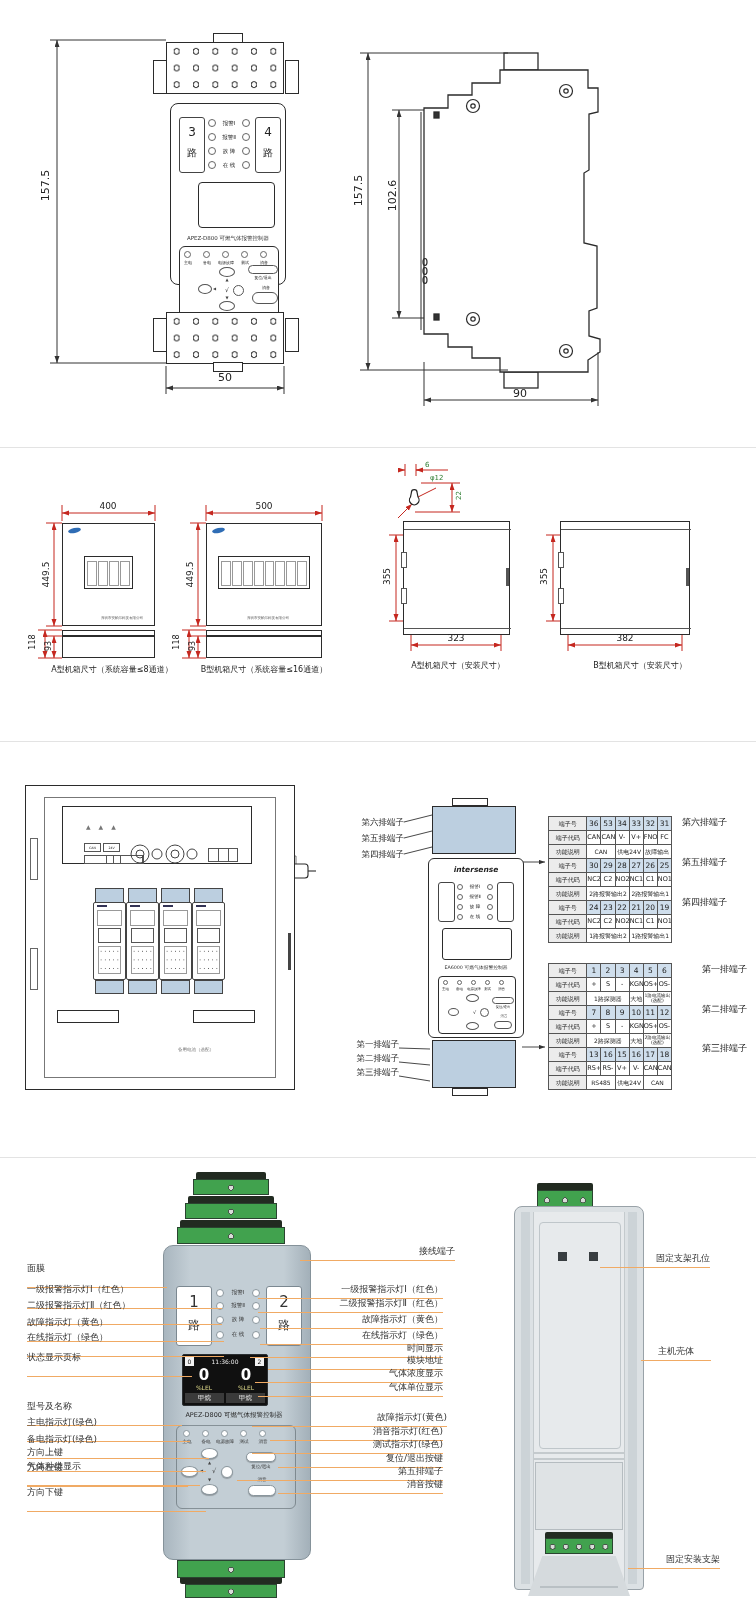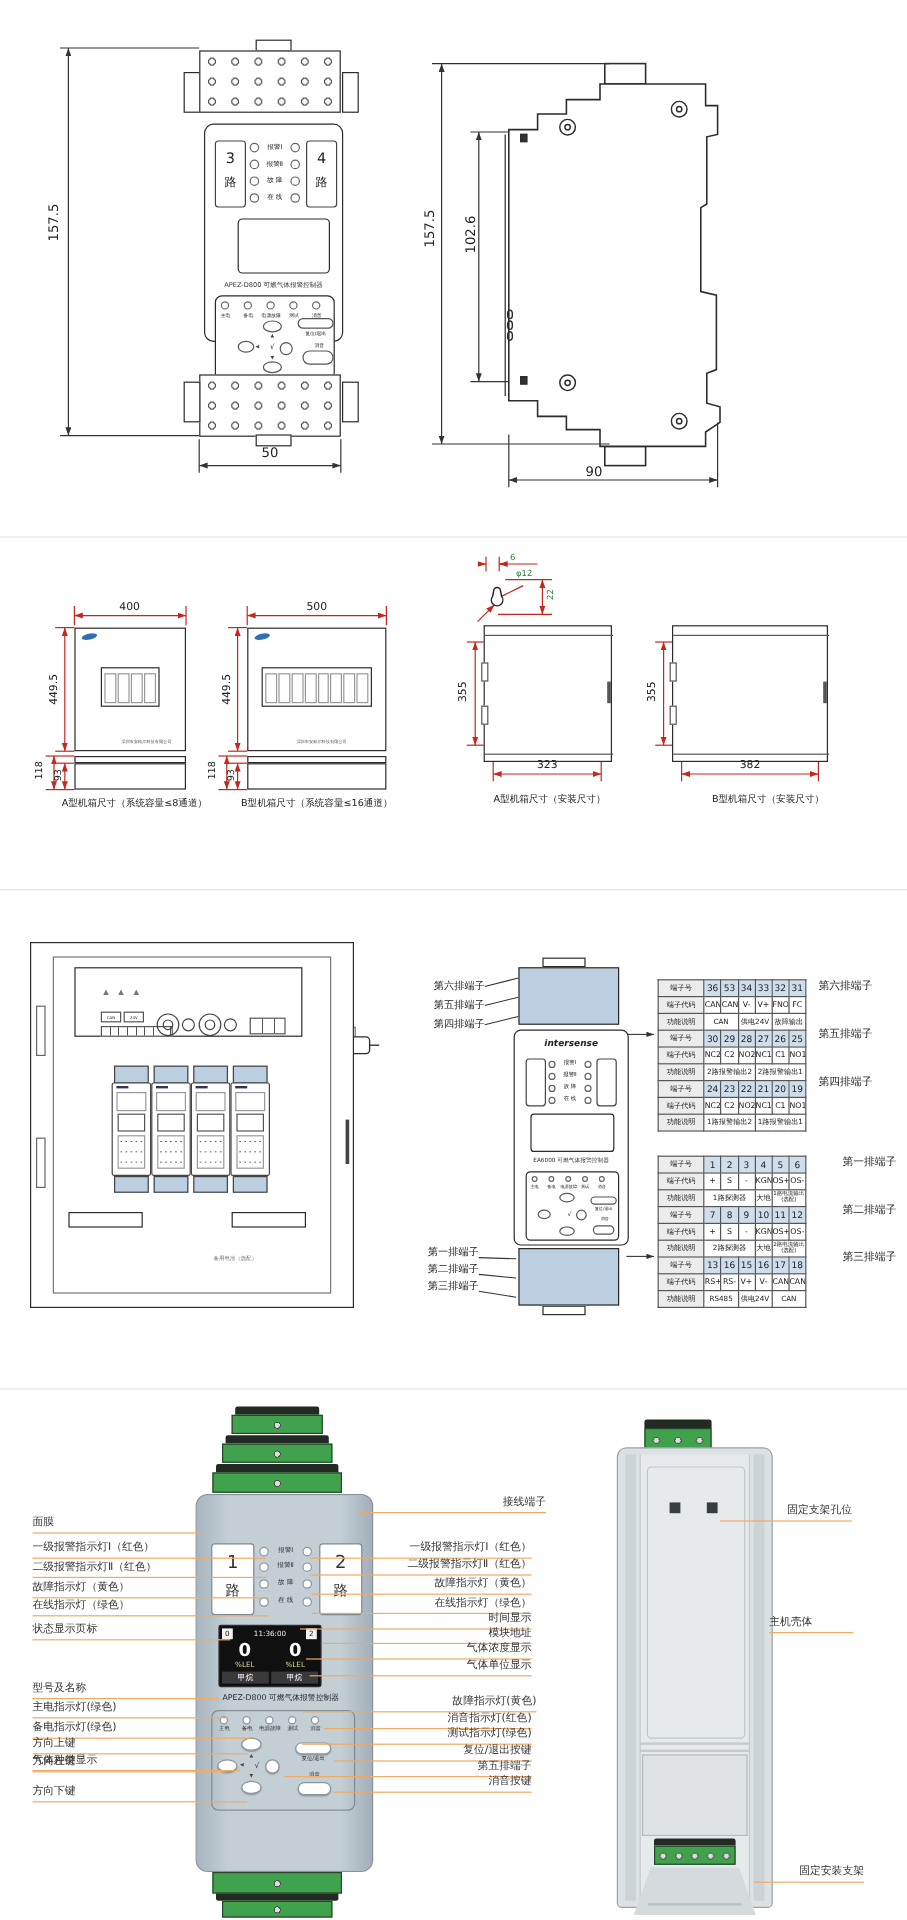--- a/index.html
+++ b/index.html
@@ -10,21 +10,21 @@
 .sep{position:absolute;left:0;width:756px;height:1px;background:#e3e3e3}
 .bx{position:absolute;border:1.2px solid #2b2b2b;background:#fff;box-sizing:border-box}
 .sc{background-image:radial-gradient(circle 4.5px at 50% 50%,#fbfbfb 50%,#3a3a3a 55% 72%,transparent 74%)}
 .sc63{background-size:calc(100%/6) calc(100%/3)}
 .bsc{background:#bccfe0}
 .gsc{position:absolute;background:#41a24e;border:1px solid #2a4430;box-sizing:border-box;background-image:radial-gradient(circle 4px at 50% 55%,#d8ddd8 52%,#49544b 56% 74%,transparent 76%)}
 .gcap{position:absolute;background:#222b21;border-radius:2px 2px 0 0}
 .led{position:absolute;border-radius:50%;border:1px solid #666;background:#fff;box-sizing:border-box}
 .pill{position:absolute;border:1px solid #555;border-radius:8px;background:#fff;box-sizing:border-box}
 .ell{position:absolute;border:1px solid #555;border-radius:50%;background:#fff;box-sizing:border-box}
-.co{position:absolute;left:27px;border-bottom:1.5px solid #f0aa64;font-size:9px;color:#333;padding-bottom:2px;white-space:nowrap}
+.co{position:absolute;left:27px;border-bottom:1.5px solid #f0aa64;font-size:9px;color:#333;padding-bottom:12px;white-space:nowrap}
 .cor{position:absolute;border-bottom:1.5px solid #f0aa64;font-size:9px;color:#333;padding-bottom:2px;white-space:nowrap;text-align:right}
 .tbl{position:absolute;border-collapse:collapse;table-layout:fixed;background:#fff}
 .tbl td{border:1px solid #555;text-align:center;padding:0;height:13px;font-size:6.5px;line-height:1;overflow:hidden}
 .tbl .lb{background:#ececec;font-size:6px}
 .tbl .n{background:#cfdeec;font-size:7.5px}
 .tbl .f{font-size:6px}
 .tbl .fs{font-size:4.6px;line-height:1.05;white-space:normal}
 .chbox{position:absolute;border:1.2px solid #444;border-radius:3px;background:#fff;text-align:center}
 .dimtxt{color:#222}
 .grn{color:#2e7d32}
@@ -306,21 +306,21 @@
 <div class="t" style="left:256px;top:286px;width:20px;text-align:center;font-size:4px">消音</div>
 <div class="pill" style="left:252px;top:292px;width:26px;height:12px"></div>
 
 <div class="bx sc sc63" style="left:166px;top:312px;width:118px;height:52px"></div>
 <div class="bx" style="left:153px;top:318px;width:14px;height:34px"></div>
 <div class="bx" style="left:285px;top:318px;width:14px;height:34px"></div>
 <div class="bx" style="left:213px;top:362px;width:30px;height:10px"></div>
 
 <div class="t rot dimtxt" style="left:328px;top:185px;width:60px;text-align:center;font-size:11px">157.5</div>
 <div class="t rot dimtxt" style="left:362px;top:190px;width:60px;text-align:center;font-size:11px">102.6</div>
-<div class="t dimtxt" style="left:488px;top:388px;width:40px;text-align:left;font-size:11px">90</div>
+<div class="t dimtxt" style="left:500px;top:388px;width:40px;text-align:center;font-size:11px">90</div>
 
 <div class="t dimtxt" style="left:88px;top:502px;width:40px;text-align:center;font-size:9px">400</div>
 <div class="t rot dimtxt" style="left:24px;top:570px;width:44px;text-align:center;font-size:9px">449.5</div>
 <div class="bx" style="left:62px;top:523px;width:93px;height:103px"></div>
 <div class="a" style="left:68px;top:528px;width:13px;height:5px;background:#2f6db5;border-radius:50%;transform:rotate(-12deg)"></div>
 <div class="bx" style="left:84px;top:556px;width:49px;height:33px;border-width:1px;display:grid;grid-template-columns:repeat(4,1fr);gap:1px;padding:4px 2px 2px 2px">
   <div style="border:0.5px solid #999"></div>
       <div style="border:0.5px solid #999"></div>
       <div style="border:0.5px solid #999"></div>
       <div style="border:0.5px solid #999"></div>
@@ -767,16 +767,16 @@
 <div class="a" style="left:589px;top:1252px;width:9px;height:9px;background:#383d40"></div>
 <div class="a" style="left:533px;top:1452px;width:92px;height:2px;background:#c4cacd"></div>
 <div class="a" style="left:533px;top:1458px;width:92px;height:2px;background:#c4cacd"></div>
 <div class="a" style="left:535px;top:1462px;width:88px;height:68px;background:#dfe3e5;border:1px solid #b5bcc0;box-sizing:border-box"></div>
 <div class="gcap" style="left:545px;top:1532px;width:68px;height:6px"></div>
 <div class="gsc" style="left:545px;top:1538px;width:68px;height:16px;background-size:calc(100%/5) 100%"></div>
 <div class="a" style="left:528px;top:1556px;width:102px;height:40px;background:#d5dadd;clip-path:polygon(14% 0,86% 0,100% 100%,0 100%)"></div>
 <div class="a" style="left:540px;top:1586px;width:78px;height:2px;background:#b9c0c4"></div>
 
 <div class="cor" style="left:600px;top:1252px;width:110px;text-align:right"><span>固定支架孔位</span></div>
-<div class="cor" style="left:641px;top:1345px;width:70px;text-align:left"><span>主机壳体</span></div>
+<div class="cor" style="left:641px;top:1345px;width:70px;text-align:center"><span>主机壳体</span></div>
 <div class="cor" style="left:628px;top:1553px;width:92px;text-align:right"><span>固定安装支架</span></div>
 
 </div>
 
 </body></html>

